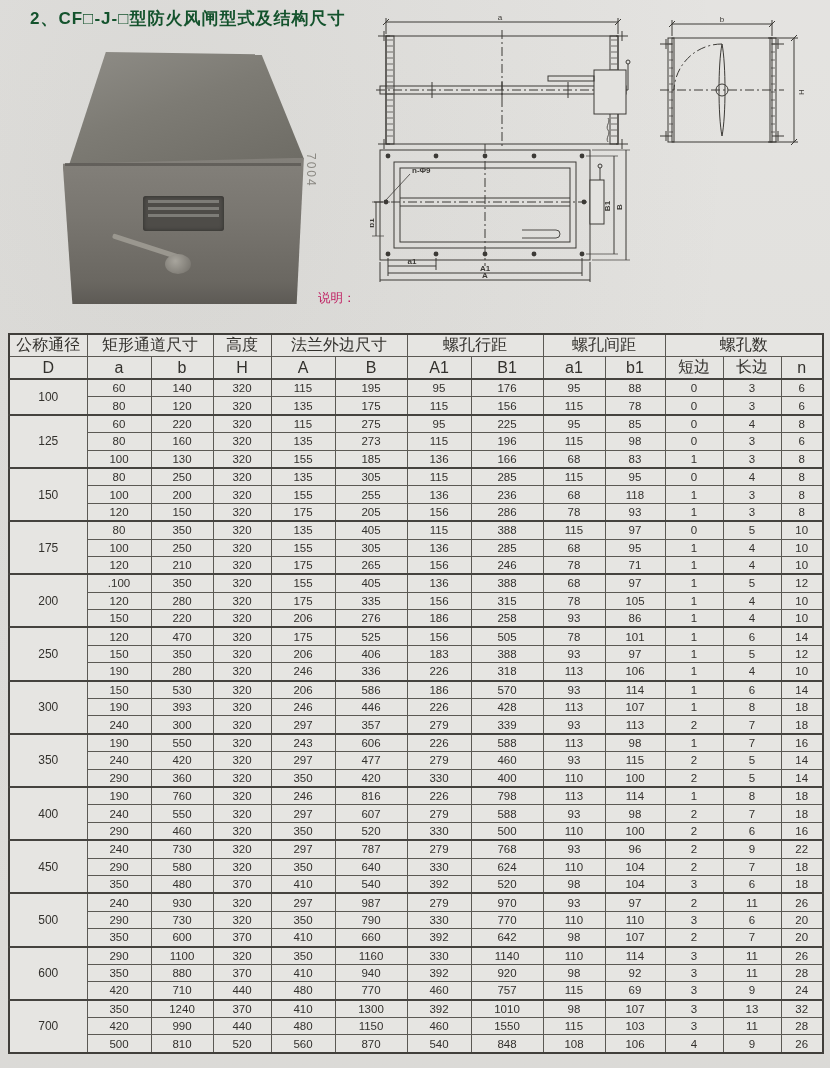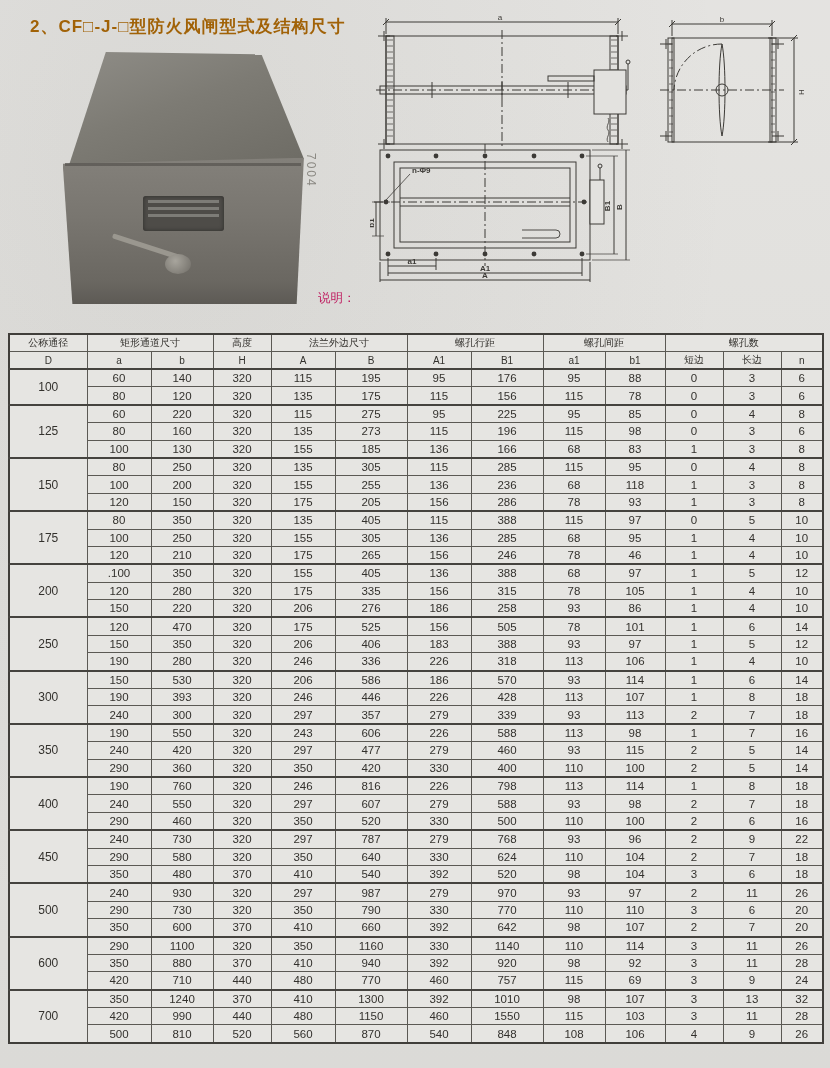--- a/index.html
+++ b/index.html
@@ -11,21 +11,21 @@
     color:#2e2c29;
   }
   .scan-shade {
     position:absolute; inset:0; pointer-events:none;
     background:
       radial-gradient(ellipse at 20% 15%, rgba(120,120,115,0.10), transparent 60%),
       linear-gradient(180deg, rgba(255,255,255,0.05), rgba(90,90,85,0.06));
   }
   .page-title {
     position:absolute; left:30px; top:7px;
-    font-size:17px; font-weight:bold; color:#a16207; letter-spacing:1px;margin-top:8px;
+    font-size:17px; font-weight:bold; color:#14532d; letter-spacing:1px;
   }
   
   .photo { position:absolute; left:52px; top:52px; width:268px; height:252px; }
   .photo-top {
     position:absolute; left:6%; top:0; width:88%; height:46%;
     background:linear-gradient(160deg,#8f8d87 0%, #7d7b74 45%, #6d6b64 100%);
     clip-path:polygon(16% 0, 82% 2%, 100% 92%, 0 100%);
   }
   .photo-front {
     position:absolute; left:4%; top:42%; width:90%; height:58%;
@@ -74,21 +74,21 @@
     border-collapse:collapse; table-layout:fixed;
     background:#e6e5e2;
     border:2px solid #403e3a;
   }
   table.dims th, table.dims td {
     border:1px solid #5b5954;
     text-align:center; vertical-align:middle;
     padding:0; overflow:hidden; white-space:nowrap;
     color:#33312d;
   }
-  table.dims th { font-weight:normal; font-size:10px; height:16px; }
+  table.dims th { font-weight:normal; font-size:16px; height:16px; }
   table.dims td { font-size:11.5px; height:16.4px; }
   table.dims tr.gfirst td { border-top:2px solid #45433f; }
   table.dims td.dcell { font-size:12px; }
 </style>
 </head>
 <body>
 
 <div class="scan-shade"></div>
 
 <div class="page-title">2、CF□-J-□型防火风闸型式及结构尺寸</div>
@@ -442,21 +442,21 @@
       </tr>
       <tr>
         <td>120</td>
         <td>210</td>
         <td>320</td>
         <td>175</td>
         <td>265</td>
         <td>156</td>
         <td>246</td>
         <td>78</td>
-        <td>46</td>
+        <td>71</td>
         <td>1</td>
         <td>4</td>
         <td>10</td>
       </tr>
       <tr class="gfirst">
         <td rowspan="3" class="dcell">200</td>
         <td>.100</td>
         <td>350</td>
         <td>320</td>
         <td>155</td>

